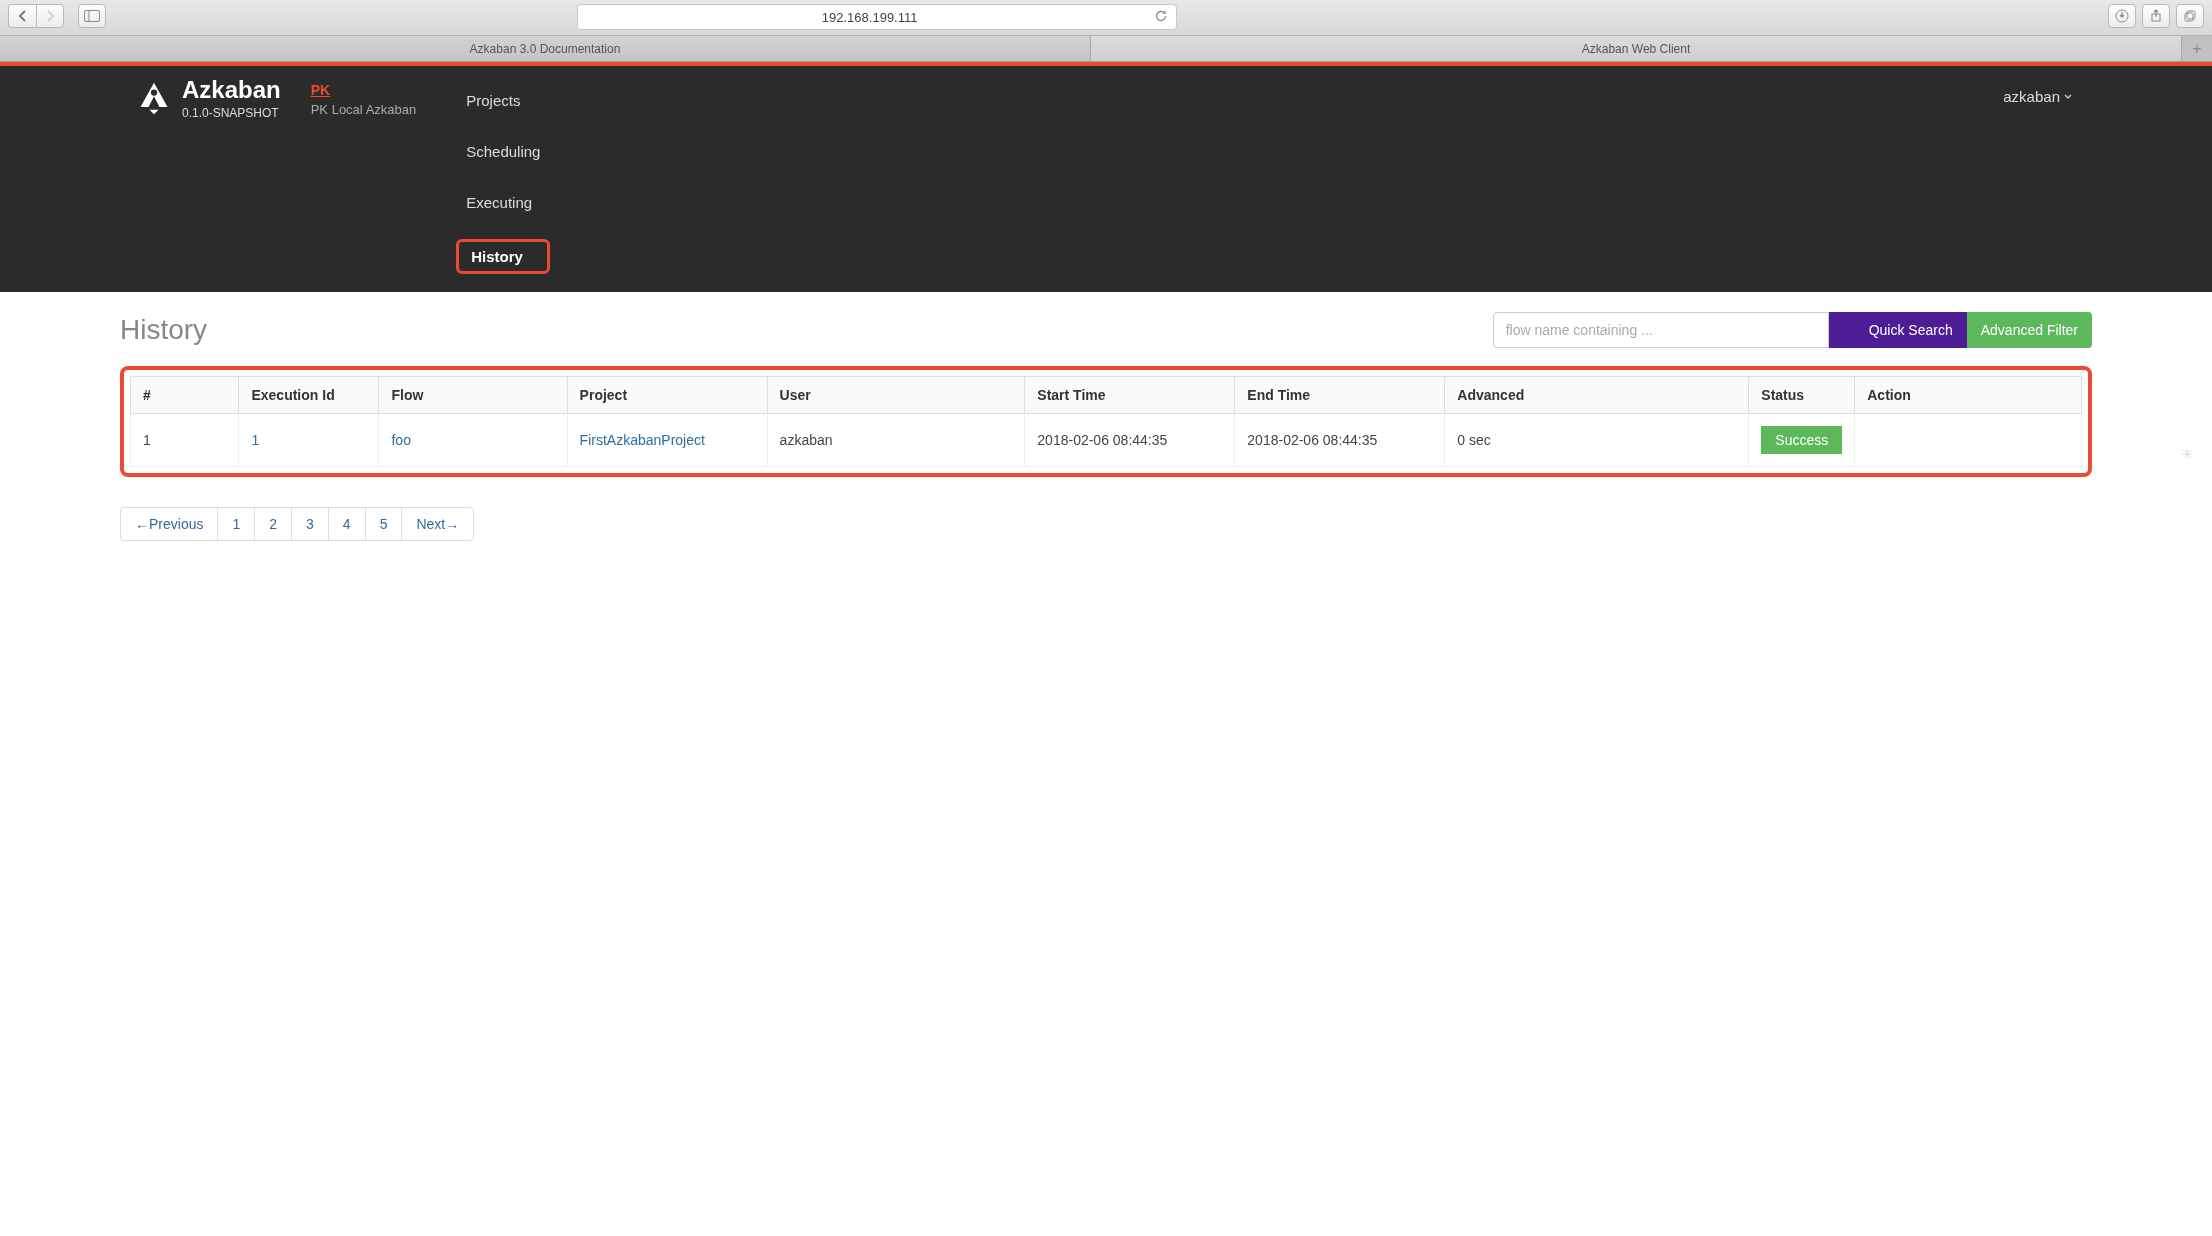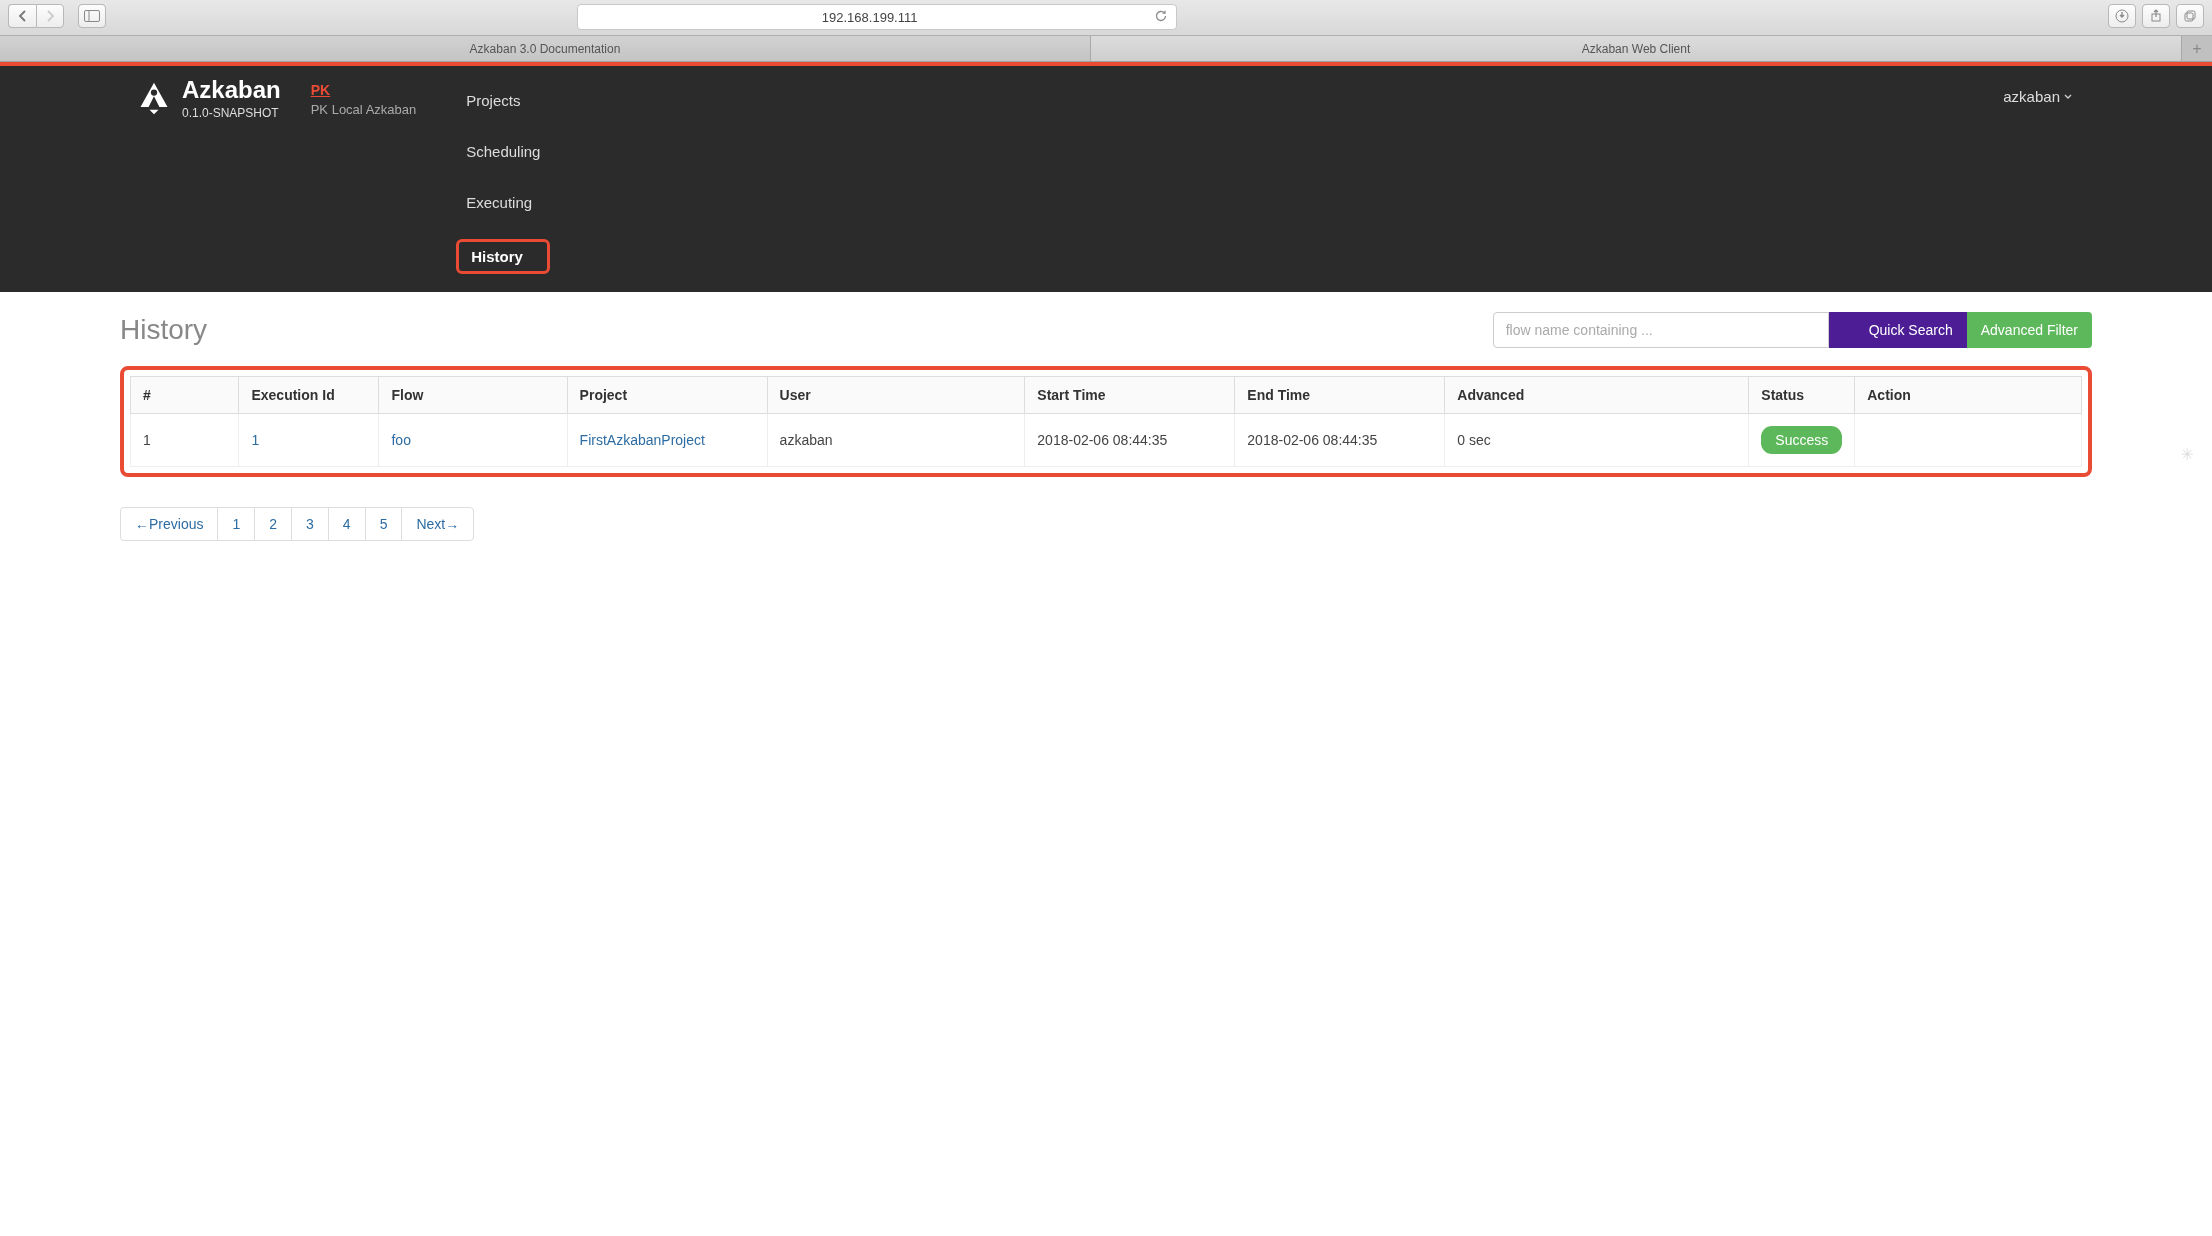--- a/index.html
+++ b/index.html
@@ -55,21 +55,21 @@
     
     
     .table-highlight { border: 4px solid #e94b35; border-radius: 8px; padding: 6px; }
     
     
     table.history { width: 100%; border-collapse: collapse; font-size: 14px; }
     table.history th { text-align: left; padding: 10px 12px; border: 1px solid #ddd; background: #fafafa; color: #333; font-weight: 700; }
     table.history td { padding: 12px 12px; border: 1px solid #eee; color: #444; }
     .link { color: #2d6ca2; cursor: pointer; }
     .link-underline { }
-    .badge-success { display: inline-block; background: #5db85b; color: #fff; padding: 6px 14px; border-radius: 11px; font-size: 14px; }
+    .badge-success { display: inline-block; background: #5db85b; color: #fff; padding: 6px 14px; border-radius: 0; font-size: 14px; }
     
     
     .pagination { display: flex; margin-top: 30px; }
     .page-btn { border: 1px solid #ddd; padding: 8px 14px; font-size: 14px; color: #2d6ca2; background: #fff; margin-left: -1px; cursor: pointer; }
     .page-btn:first-child { border-radius: 4px 0 0 4px; margin-left: 0; }
     .page-btn:last-child { border-radius: 0 4px 4px 0; }
     
     .cursor-icon { position: absolute; left: 306px; top: 393px; pointer-events: none; }
     .content-wrap { position: relative; }
     

